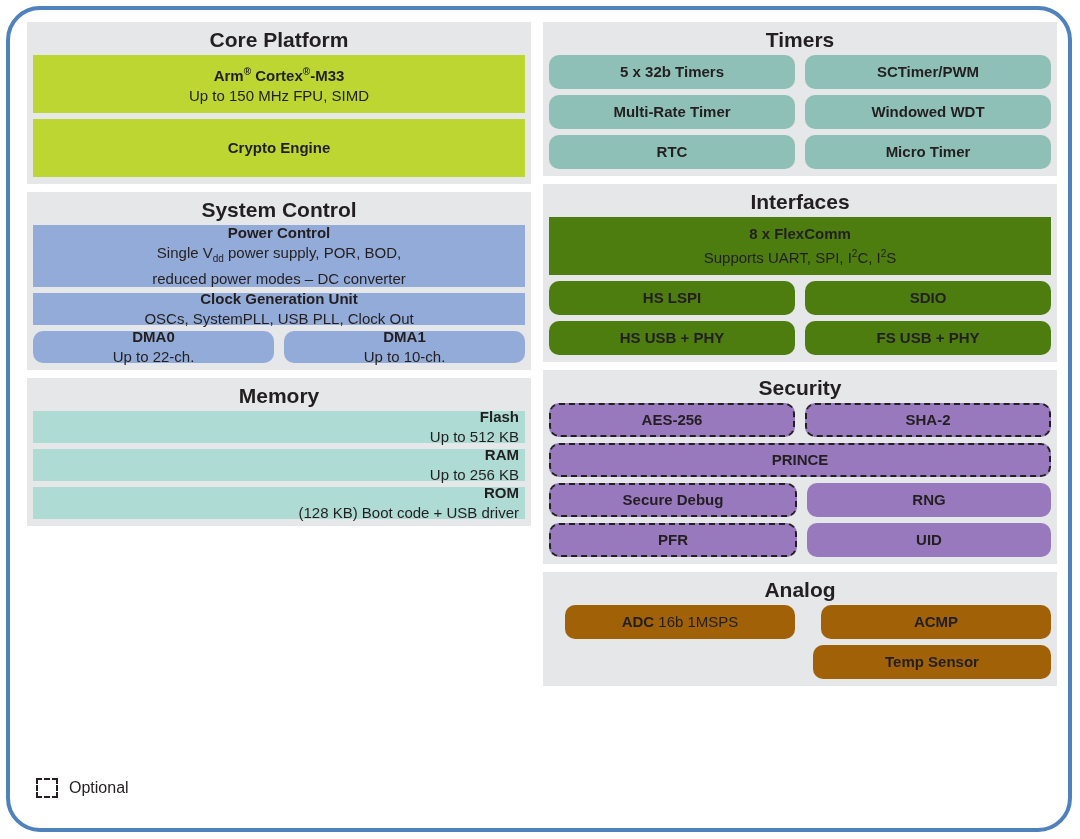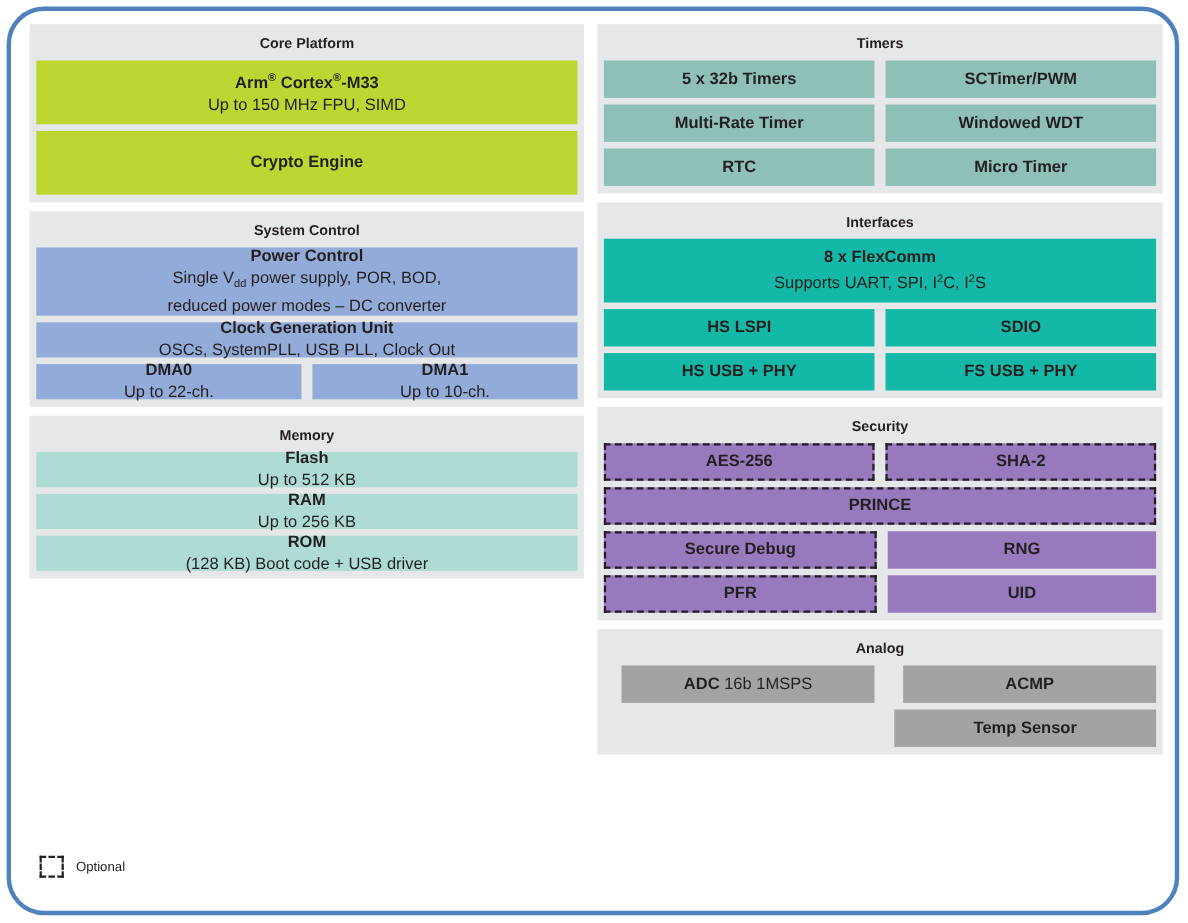--- a/index.html
+++ b/index.html
@@ -24,68 +24,68 @@
   .col { display: flex; flex-direction: column; gap: 8px; }
   .col.left  { width: 508px; }
   .col.right { width: 518px; }
 
   .group {
     background: #e6e7e8;
     padding: 6px 6px 7px 6px;
   }
   .group-title {
     text-align: center;
-    font-size: 13px;
+    font-size: 21px;
     font-weight: bold;
     color: #231f20;
     line-height: 24px;
     padding-bottom: 3px;
   }
   .rows { display: flex; flex-direction: column; gap: 6px; }
   .row2 { display: flex; gap: 10px; }
-  .row2 > * { flex: 1 1 0; }
+  .row2 > * { flex: 1 1 0; border-radius: 10px; }
 
   .blk {
     display: flex; flex-direction: column;
     align-items: center; justify-content: center;
     text-align: center;
     color: #231f20;
     padding: 4px 6px;
   }
   .blk .t1 { font-size: 15px; font-weight: bold; line-height: 20px; }
   .blk .t2 { font-size: 15px; font-weight: normal; line-height: 20px; }
   .blk.dashed { border: 2.5px dashed #231f20; }
 
   .h-1 { height: 34px; }
   .h-2 { height: 32px; }
   .h-3 { height: 58px; }
   .h-pw { height: 62px; }
 
   .c-green  { background: #bdd631; }
   .c-blue   { background: #93abd8; }
-  .c-mint   { background: #aedcd5; }
+  .c-mint   { background: #aedcd5; align-items: flex-end; }
   .c-orange { background: #ee9e75; }
   .c-teal   { background: #8fc0b8; }
-  .c-yellow { background: #14b8a6; text-align: center; }
+  .c-yellow { background: #4d7c0f; text-align: center; }
   .c-purple { background: #9879be; }
-  .c-olive  { background: #a3a3a3; margin-left: 16px; }
+  .c-olive  { background: #a16207; margin-left: 16px; }
 
   .sub { font-size: 10px; vertical-align: sub; }
   .sup { font-size: 10px; vertical-align: super; }
 
   #legend {
     position: absolute; left: 26px; top: 768px;
     display: flex; align-items: center; gap: 11px;
   }
   #legend .swatch {
     width: 22px; height: 20px;
     border: 2.5px dashed #231f20;
     background: #ffffff;
   }
-  #legend .lbl { font-size: 12px; color: #231f20; }
+  #legend .lbl { font-size: 16px; color: #231f20; }
 </style>
 </head>
 <body>
 
 <div id="frame">
   <div id="cols">
 
     <div class="col left">
 
       <div class="group">

